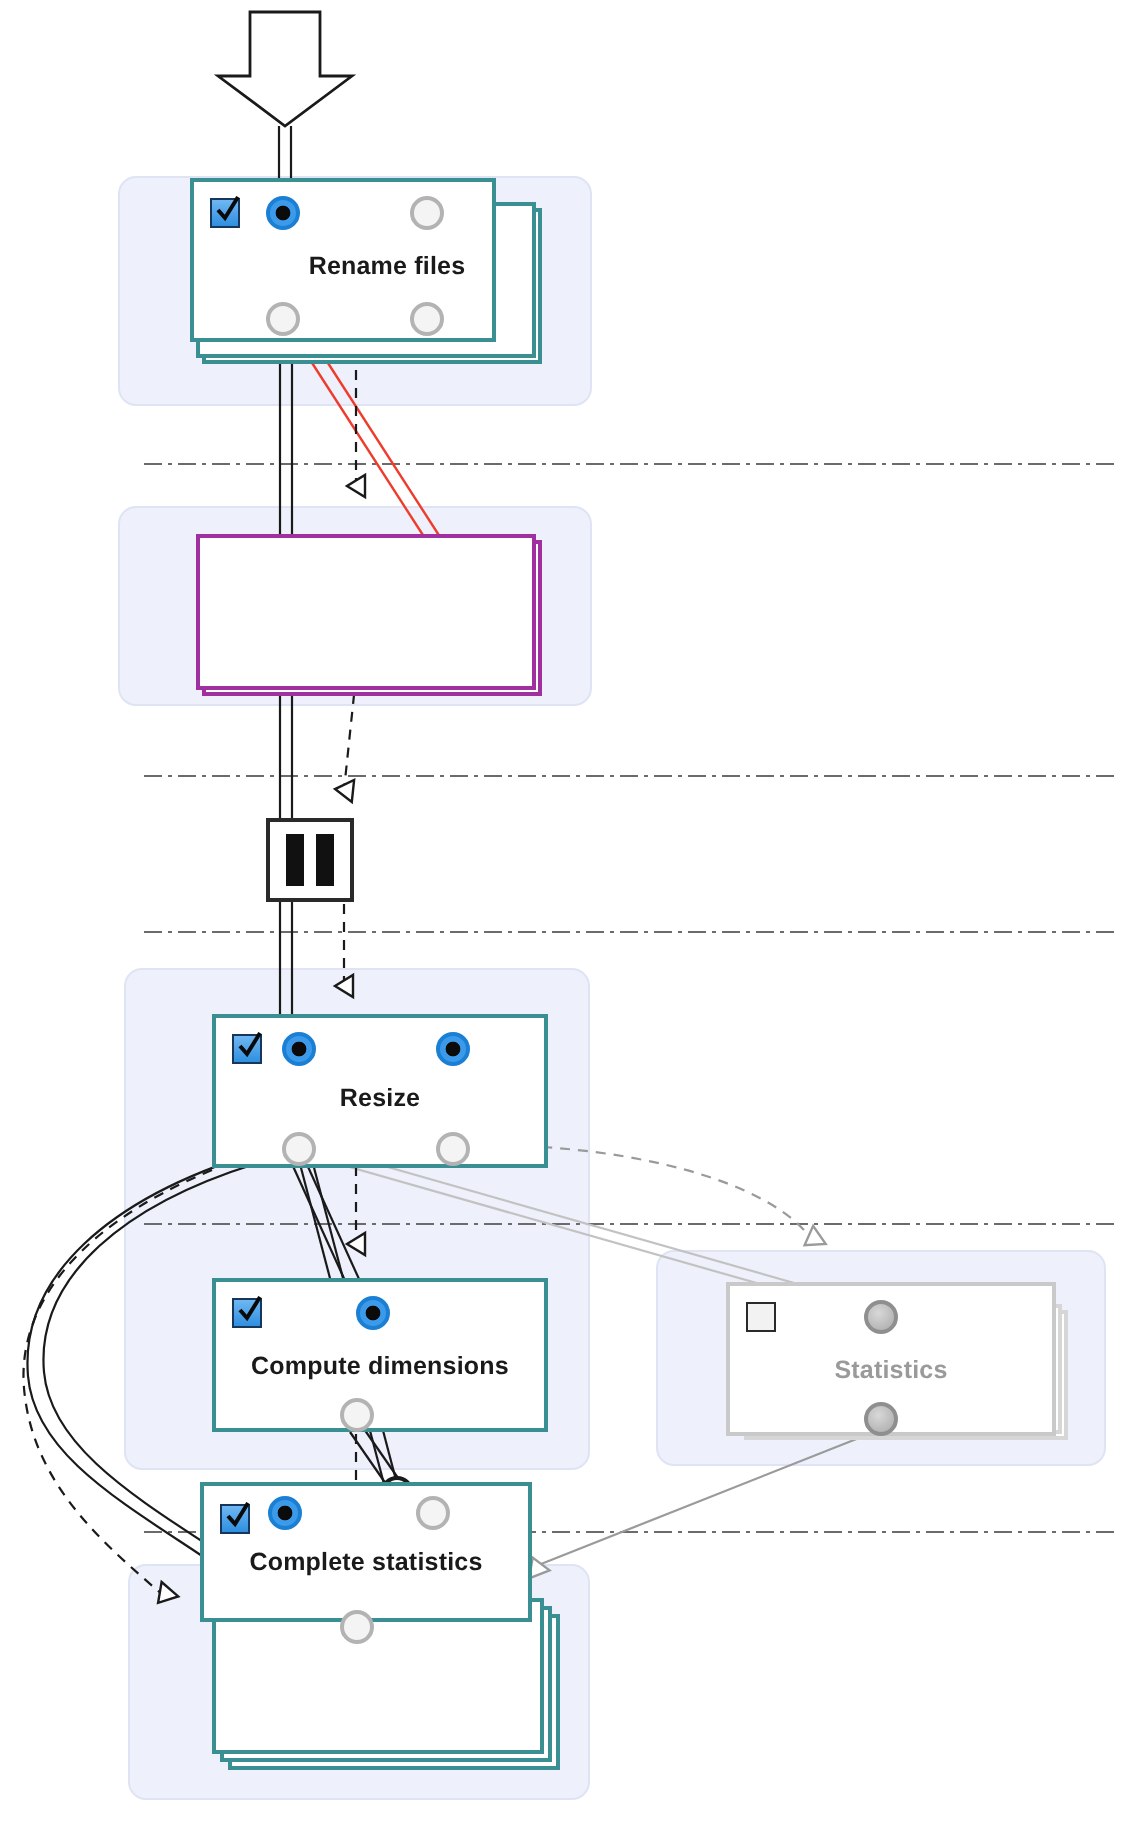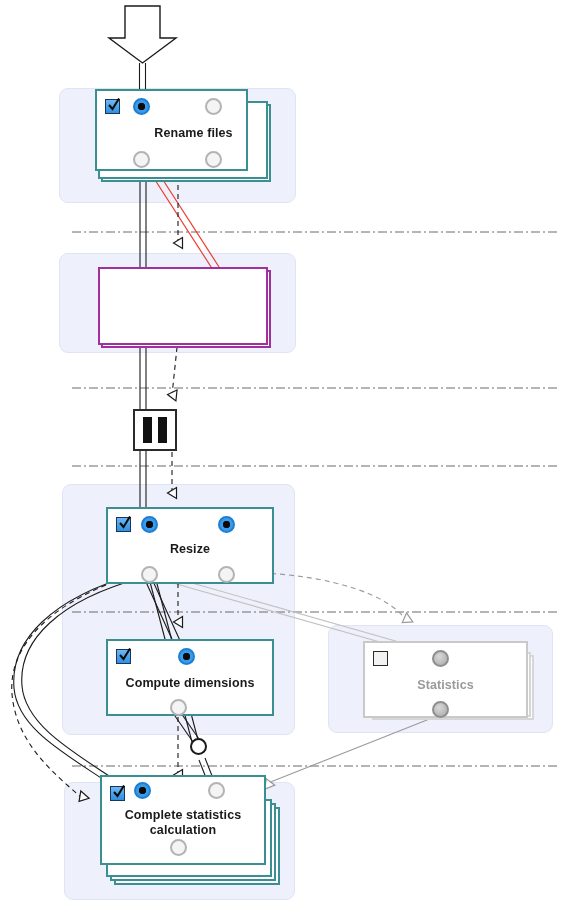--- a/index.html
+++ b/index.html
@@ -288,26 +288,25 @@
     <div class="port gray-filled" style="left:67px; top:7px;"></div>
     <div class="node-title" style="top:35px;">Statistics</div>
     <div class="port gray-filled" style="left:67px; top:58px;"></div>
   </div>
 
   <div class="junction" style="left:190px; top:738px;"></div>
 
   <div class="node-shadow" style="left:114px; top:807px; width:166px; height:78px; border:2px solid #3a8f92;"></div>
   <div class="node-shadow" style="left:110px; top:803px; width:166px; height:78px; border:2px solid #3a8f92;"></div>
   <div class="node-shadow" style="left:106px; top:799px; width:166px; height:78px; border:2px solid #3a8f92;"></div>
-  <div class="node" style="left:100px; top:775px; width:166px; height:90px;">
+  <div class="node" style="left:100px; top:741px; width:166px; height:70px;">
     <div class="chk" style="left:8px; top:9px;">
       <svg class="tick" viewBox="0 0 12 15">
         <path d="M1,7 L4.5,11 L11,0.5" fill="none" stroke="#0a0a0a" stroke-width="2"></path>
       </svg>
     </div>
     <div class="port filled" style="left:32px; top:5px;"></div>
     <div class="port" style="left:106px; top:5px;"></div>
     <div class="node-title" style="top:31px;">Complete statistics</div>
-    <div class="node-title" style="top:46px;">calculation</div>
     <div class="port" style="left:68px; top:62px;"></div>
   </div>
 
 </div>
 
 </body></html>

